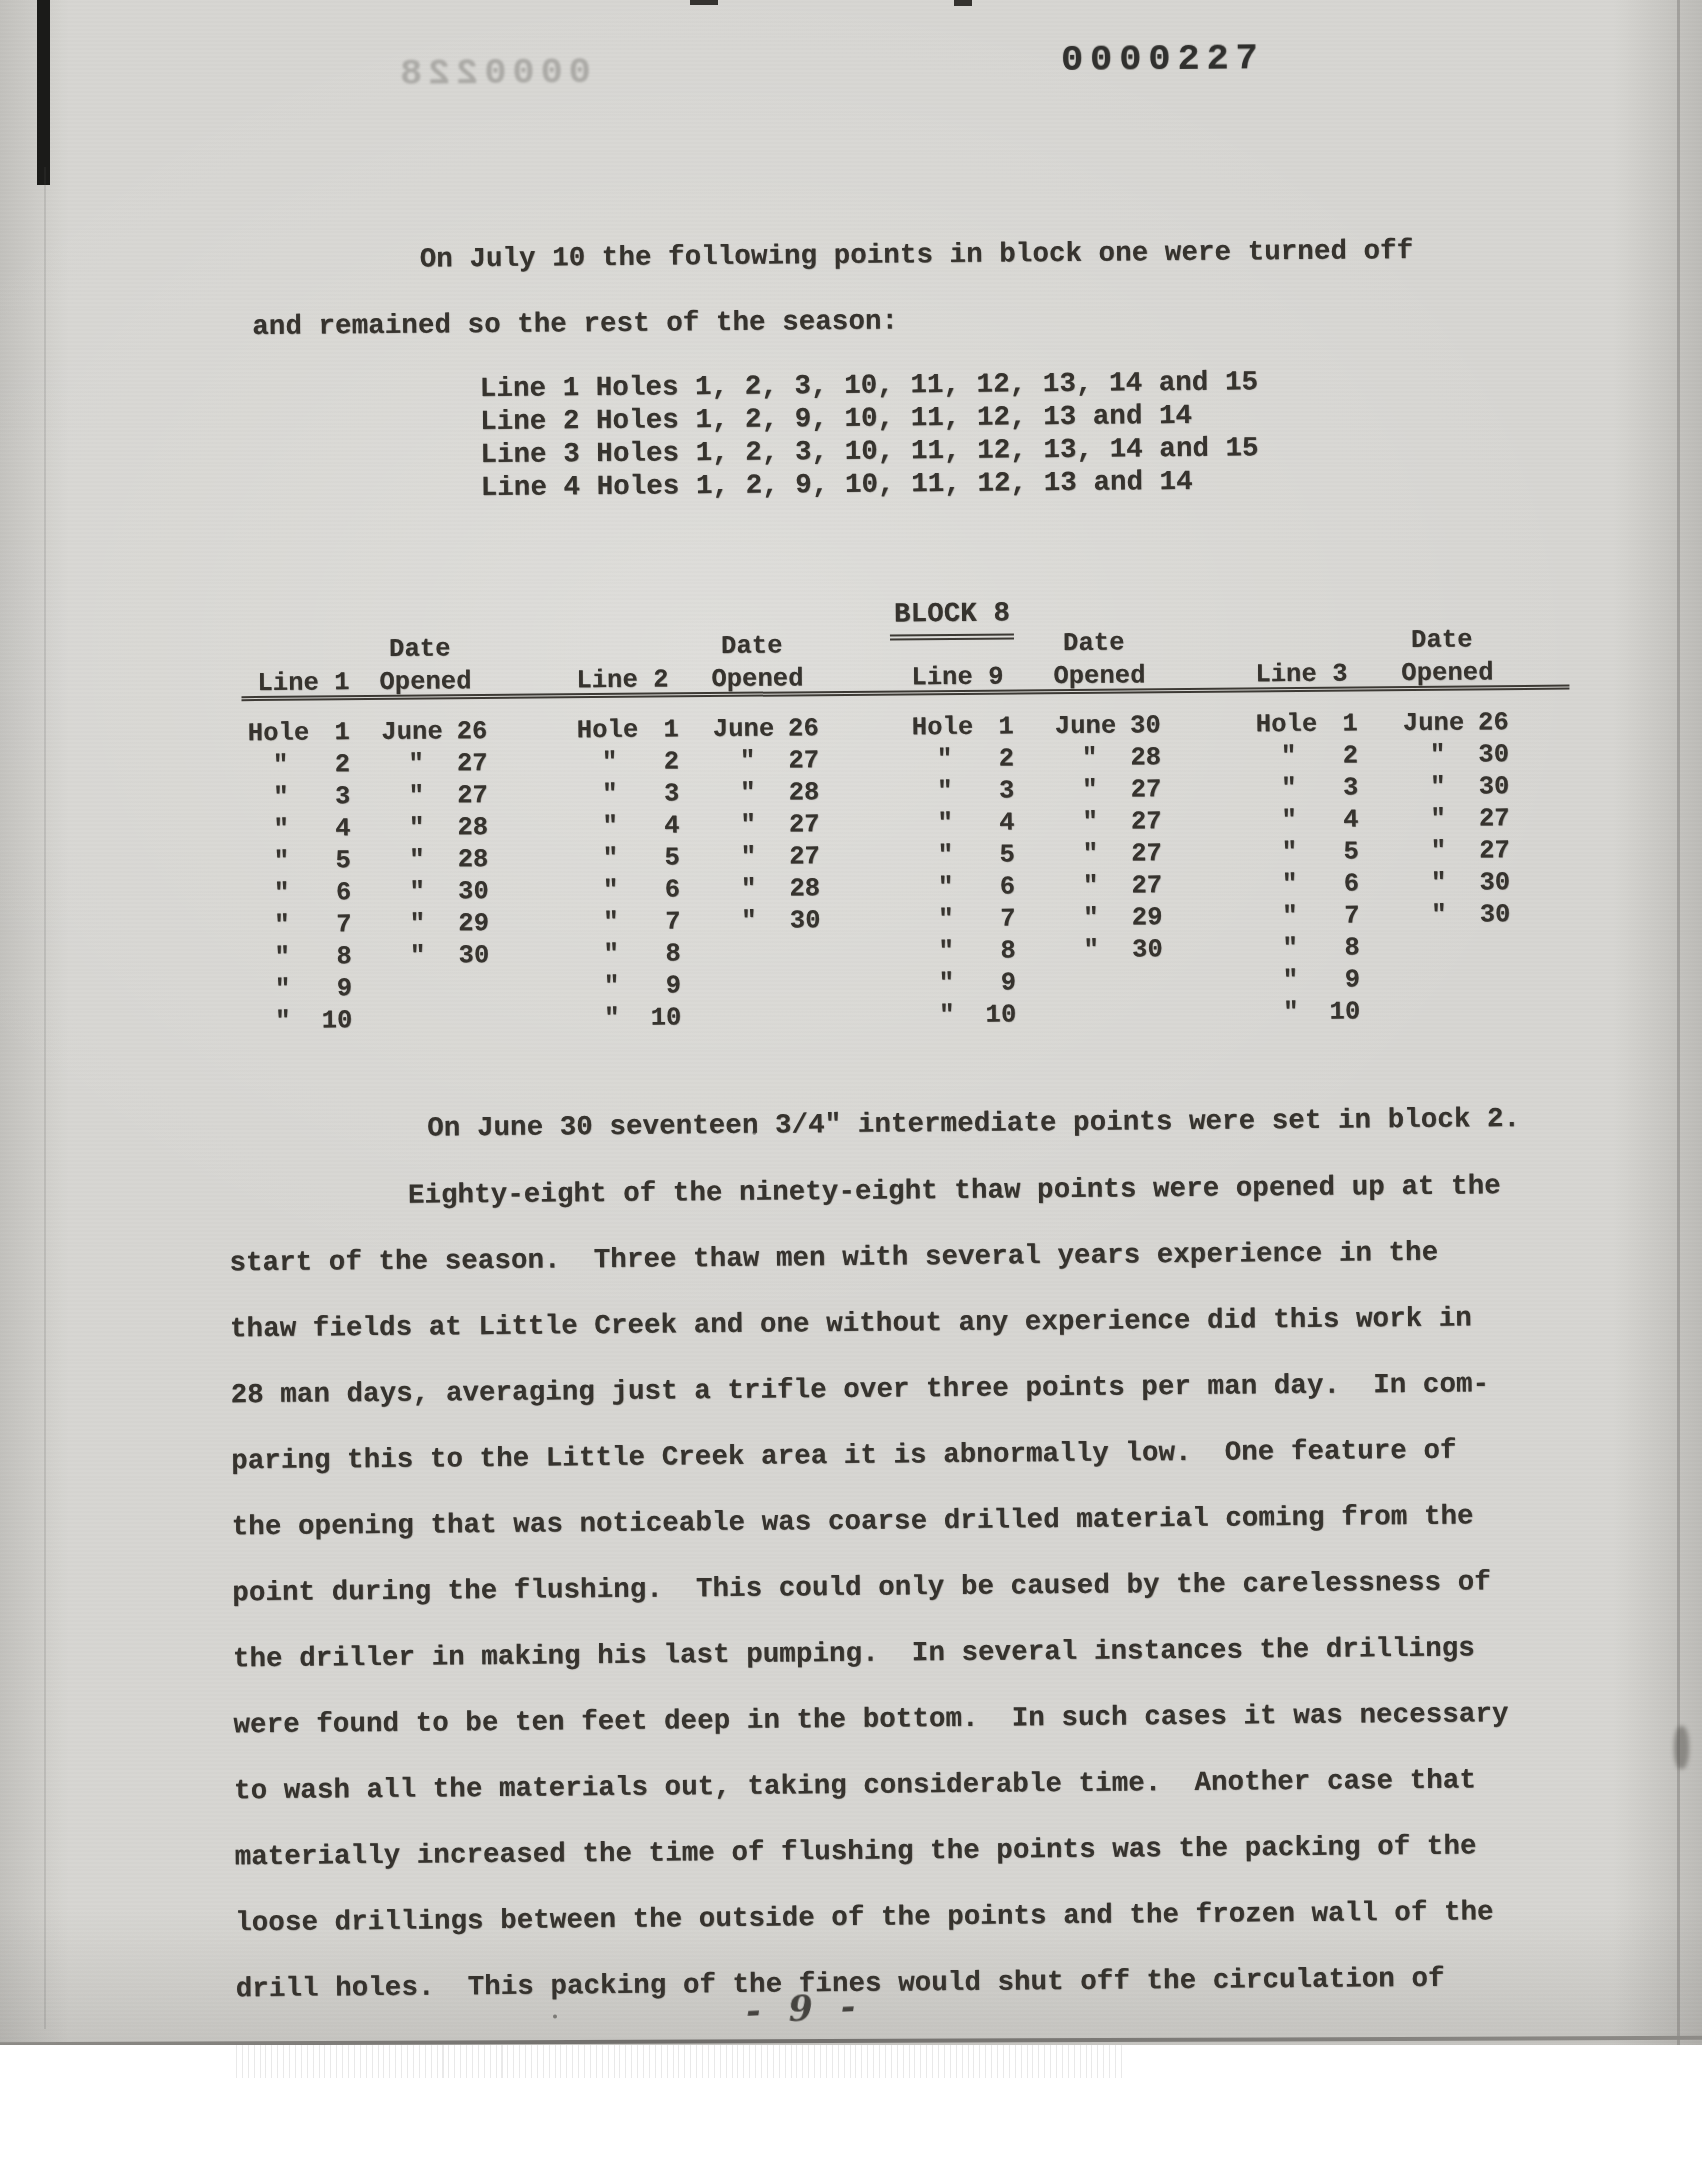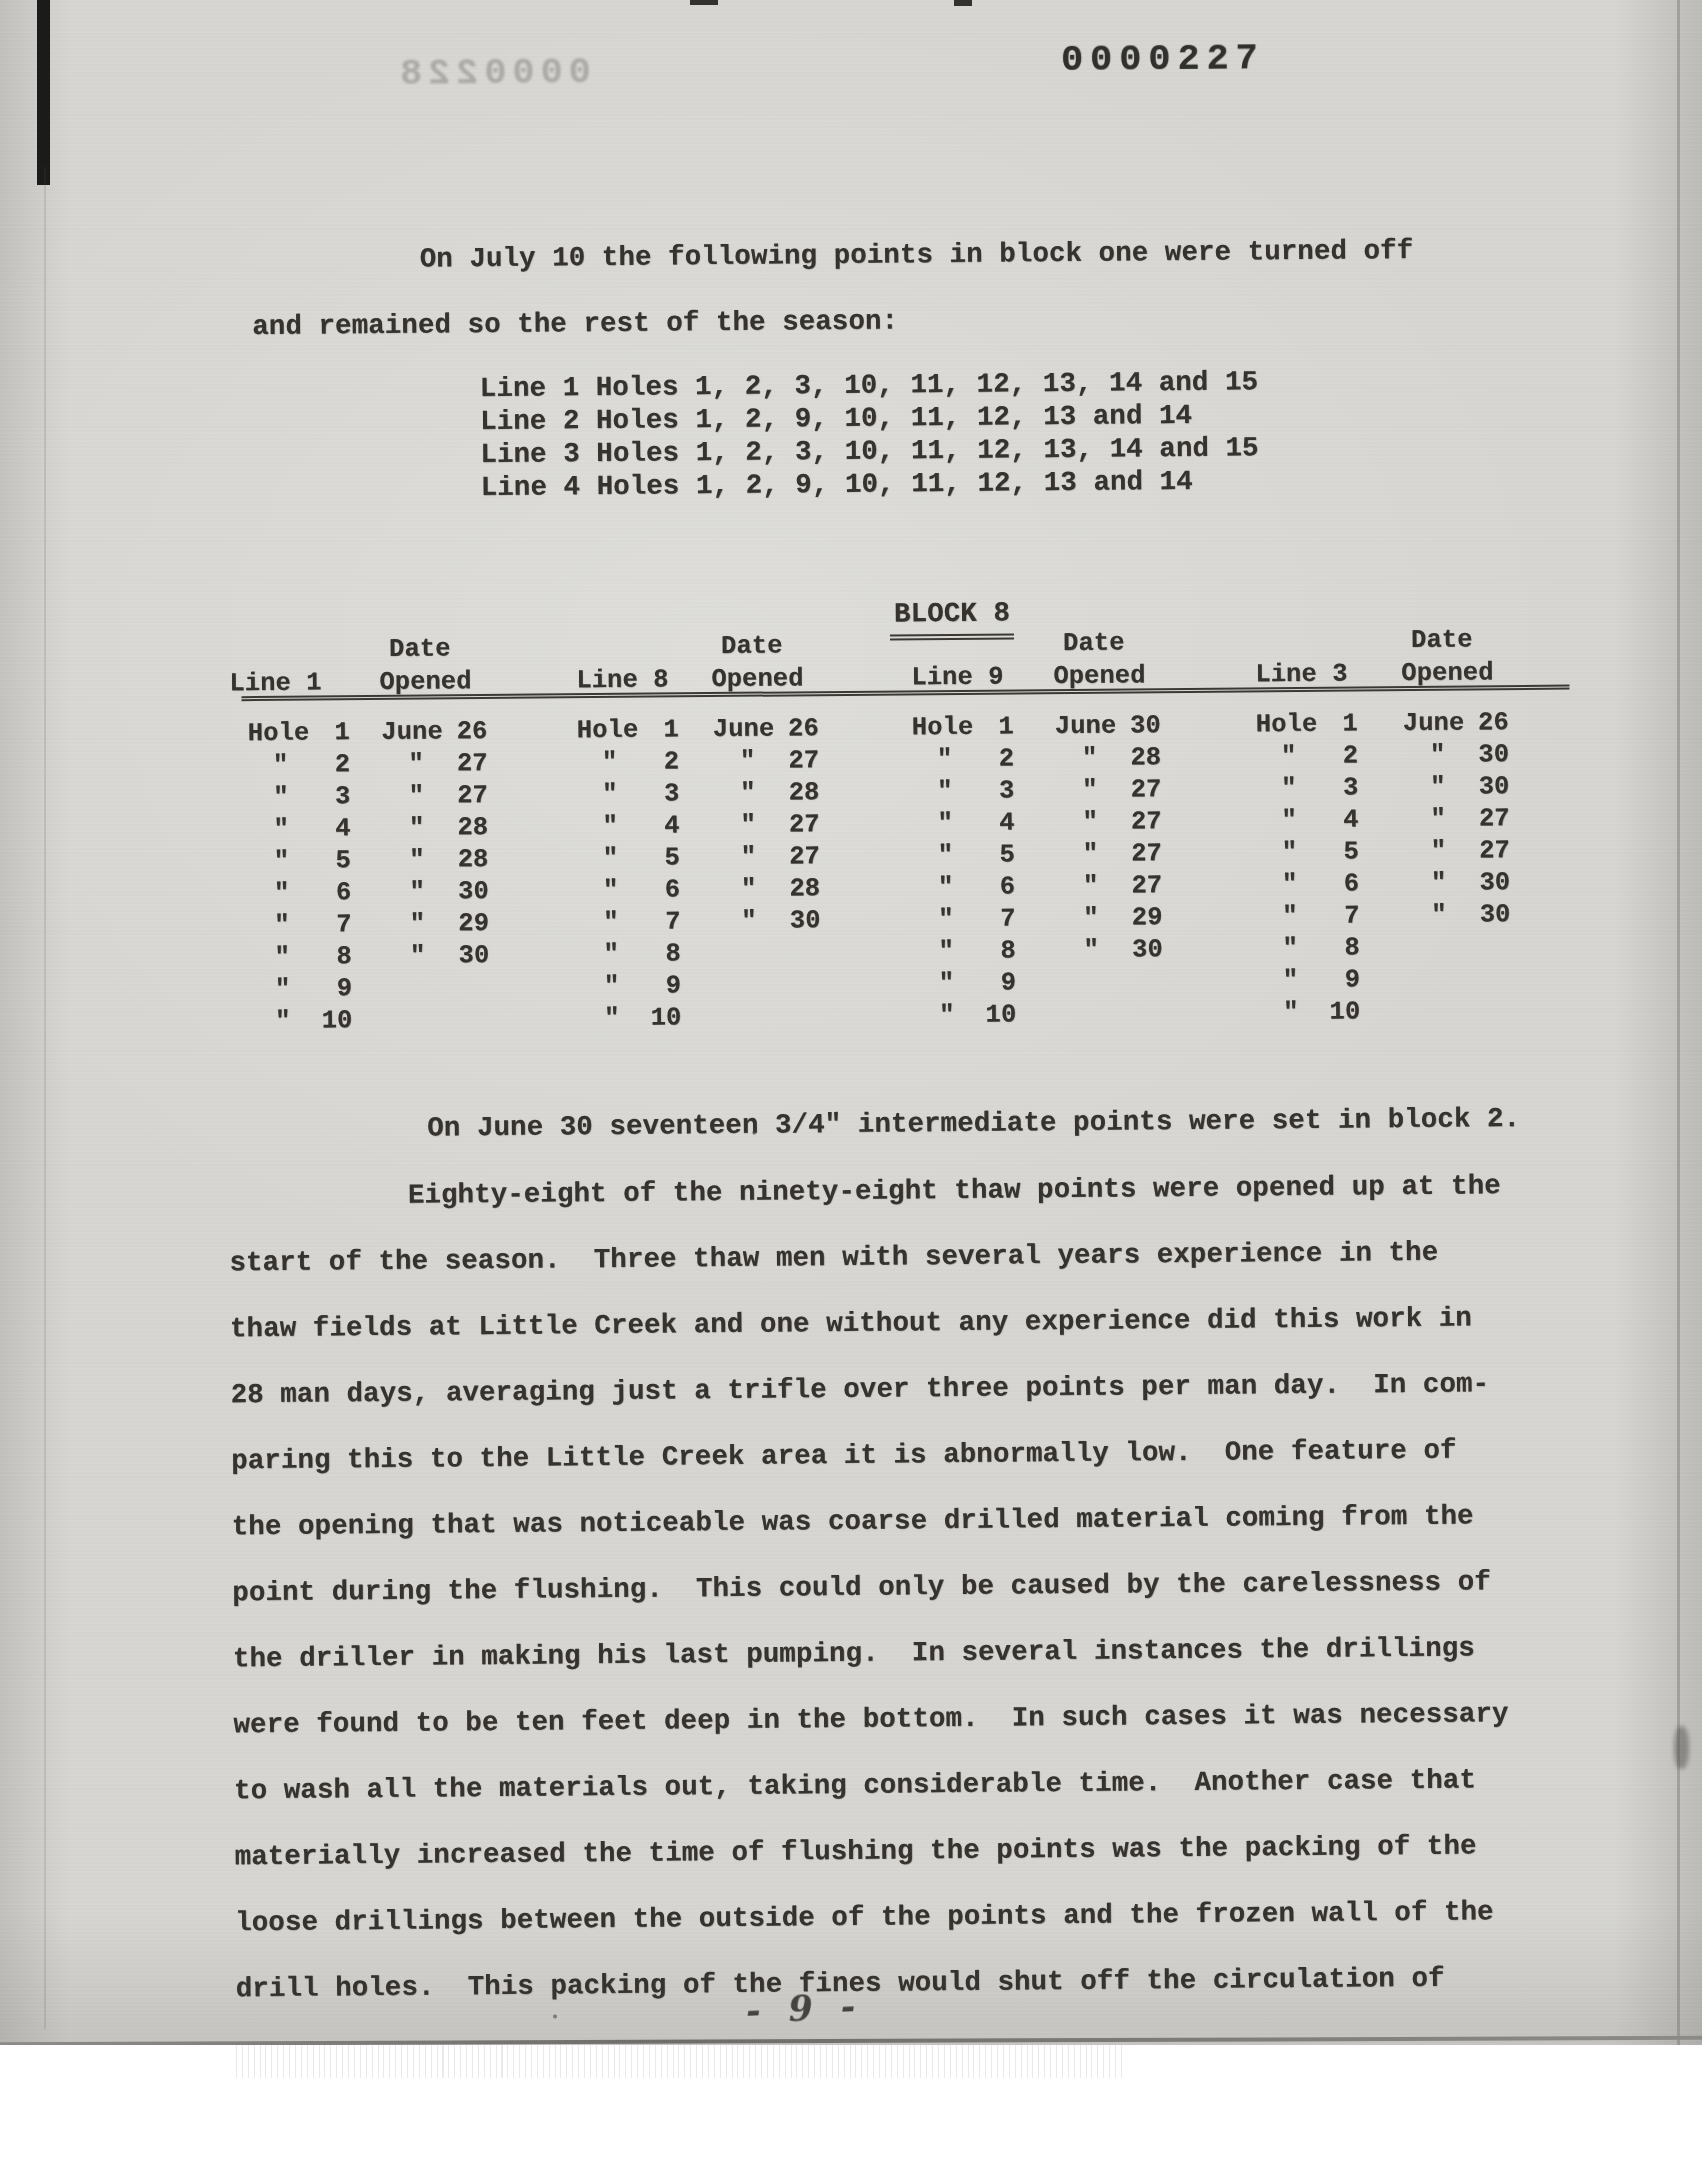--- a/index.html
+++ b/index.html
@@ -76,25 +76,25 @@
     <div class="t" style="left:426px;top:242px;">On July 10 the following points in block one were turned off</div>
     <div class="t" style="left:258px;top:308px;">and remained so the rest of the season:</div>
 
     <div class="t" style="left:485px;top:372px;"><div class="list-line">Line 1 Holes 1, 2, 3, 10, 11, 12, 13, 14 and 15</div><div class="list-line">Line 2 Holes 1, 2, 9, 10, 11, 12, 13 and 14</div><div class="list-line">Line 3 Holes 1, 2, 3, 10, 11, 12, 13, 14 and 15</div><div class="list-line">Line 4 Holes 1, 2, 9, 10, 11, 12, 13 and 14</div></div>
 
     <div class="t" style="left:794px;top:568px;">
       <span class="block2-title">BLOCK 8</span>
     </div>
 
     <div>
-        <div class="t tbl" style="left: 232px; top: 666px;">Line 1</div>
+        <div class="t tbl" style="left: 260px; top: 666px;">Line 1</div>
         <div class="t tbl" style="left: 392px; top: 633px;">Date</div>
         <div class="t tbl" style="left: 382px; top: 666px;">Opened</div>
         <div class="t tbl" style="left: 250px; top: 716px; width: 315px;"><div class="trow"><span class="hm">Hole</span><span class="hn">1</span><span class="dm" style="margin-left: 31.5px;">June</span><span class="dn">26</span></div><div class="trow"><span class="hm dittoc">"</span><span class="hn">2</span><span class="dm dittoc" style="margin-left: 31.5px;">"</span><span class="dn">27</span></div><div class="trow"><span class="hm dittoc">"</span><span class="hn">3</span><span class="dm dittoc" style="margin-left: 31.5px;">"</span><span class="dn">27</span></div><div class="trow"><span class="hm dittoc">"</span><span class="hn">4</span><span class="dm dittoc" style="margin-left: 31.5px;">"</span><span class="dn">28</span></div><div class="trow"><span class="hm dittoc">"</span><span class="hn">5</span><span class="dm dittoc" style="margin-left: 31.5px;">"</span><span class="dn">28</span></div><div class="trow"><span class="hm dittoc">"</span><span class="hn">6</span><span class="dm dittoc" style="margin-left: 31.5px;">"</span><span class="dn">30</span></div><div class="trow"><span class="hm dittoc">"</span><span class="hn">7</span><span class="dm dittoc" style="margin-left: 31.5px;">"</span><span class="dn">29</span></div><div class="trow"><span class="hm dittoc">"</span><span class="hn">8</span><span class="dm dittoc" style="margin-left: 31.5px;">"</span><span class="dn">30</span></div><div class="trow"><span class="hm dittoc">"</span><span class="hn">9</span><span class="dm" style="margin-left: 31.5px;"></span><span class="dn"></span></div><div class="trow"><span class="hm dittoc">"</span><span class="hn">10</span><span class="dm" style="margin-left: 31.5px;"></span><span class="dn"></span></div></div>
-        <div class="t tbl" style="left: 579px; top: 666px;">Line 8</div>
+        <div class="t tbl" style="left: 579px; top: 666px;">Line 2</div>
         <div class="t tbl" style="left: 724px; top: 633px;">Date</div>
         <div class="t tbl" style="left: 714px; top: 666px;">Opened</div>
         <div class="t tbl" style="left: 579px; top: 716px; width: 315px;"><div class="trow"><span class="hm">Hole</span><span class="hn">1</span><span class="dm" style="margin-left: 34px;">June</span><span class="dn">26</span></div><div class="trow"><span class="hm dittoc">"</span><span class="hn">2</span><span class="dm dittoc" style="margin-left: 34px;">"</span><span class="dn">27</span></div><div class="trow"><span class="hm dittoc">"</span><span class="hn">3</span><span class="dm dittoc" style="margin-left: 34px;">"</span><span class="dn">28</span></div><div class="trow"><span class="hm dittoc">"</span><span class="hn">4</span><span class="dm dittoc" style="margin-left: 34px;">"</span><span class="dn">27</span></div><div class="trow"><span class="hm dittoc">"</span><span class="hn">5</span><span class="dm dittoc" style="margin-left: 34px;">"</span><span class="dn">27</span></div><div class="trow"><span class="hm dittoc">"</span><span class="hn">6</span><span class="dm dittoc" style="margin-left: 34px;">"</span><span class="dn">28</span></div><div class="trow"><span class="hm dittoc">"</span><span class="hn">7</span><span class="dm dittoc" style="margin-left: 34px;">"</span><span class="dn">30</span></div><div class="trow"><span class="hm dittoc">"</span><span class="hn">8</span><span class="dm" style="margin-left: 34px;"></span><span class="dn"></span></div><div class="trow"><span class="hm dittoc">"</span><span class="hn">9</span><span class="dm" style="margin-left: 34px;"></span><span class="dn"></span></div><div class="trow"><span class="hm dittoc">"</span><span class="hn">10</span><span class="dm" style="margin-left: 34px;"></span><span class="dn"></span></div></div>
         <div class="t tbl" style="left: 914px; top: 666px;">Line 9</div>
         <div class="t tbl" style="left: 1066px; top: 633px;">Date</div>
         <div class="t tbl" style="left: 1056px; top: 666px;">Opened</div>
         <div class="t tbl" style="left: 914px; top: 716px; width: 315px;"><div class="trow"><span class="hm">Hole</span><span class="hn">1</span><span class="dm" style="margin-left: 41px;">June</span><span class="dn">30</span></div><div class="trow"><span class="hm dittoc">"</span><span class="hn">2</span><span class="dm dittoc" style="margin-left: 41px;">"</span><span class="dn">28</span></div><div class="trow"><span class="hm dittoc">"</span><span class="hn">3</span><span class="dm dittoc" style="margin-left: 41px;">"</span><span class="dn">27</span></div><div class="trow"><span class="hm dittoc">"</span><span class="hn">4</span><span class="dm dittoc" style="margin-left: 41px;">"</span><span class="dn">27</span></div><div class="trow"><span class="hm dittoc">"</span><span class="hn">5</span><span class="dm dittoc" style="margin-left: 41px;">"</span><span class="dn">27</span></div><div class="trow"><span class="hm dittoc">"</span><span class="hn">6</span><span class="dm dittoc" style="margin-left: 41px;">"</span><span class="dn">27</span></div><div class="trow"><span class="hm dittoc">"</span><span class="hn">7</span><span class="dm dittoc" style="margin-left: 41px;">"</span><span class="dn">29</span></div><div class="trow"><span class="hm dittoc">"</span><span class="hn">8</span><span class="dm dittoc" style="margin-left: 41px;">"</span><span class="dn">30</span></div><div class="trow"><span class="hm dittoc">"</span><span class="hn">9</span><span class="dm" style="margin-left: 41px;"></span><span class="dn"></span></div><div class="trow"><span class="hm dittoc">"</span><span class="hn">10</span><span class="dm" style="margin-left: 41px;"></span><span class="dn"></span></div></div>
         <div class="t tbl" style="left: 1258px; top: 666px;">Line 3</div>
         <div class="t tbl" style="left: 1414px; top: 633px;">Date</div>
         <div class="t tbl" style="left: 1404px; top: 666px;">Opened</div>

